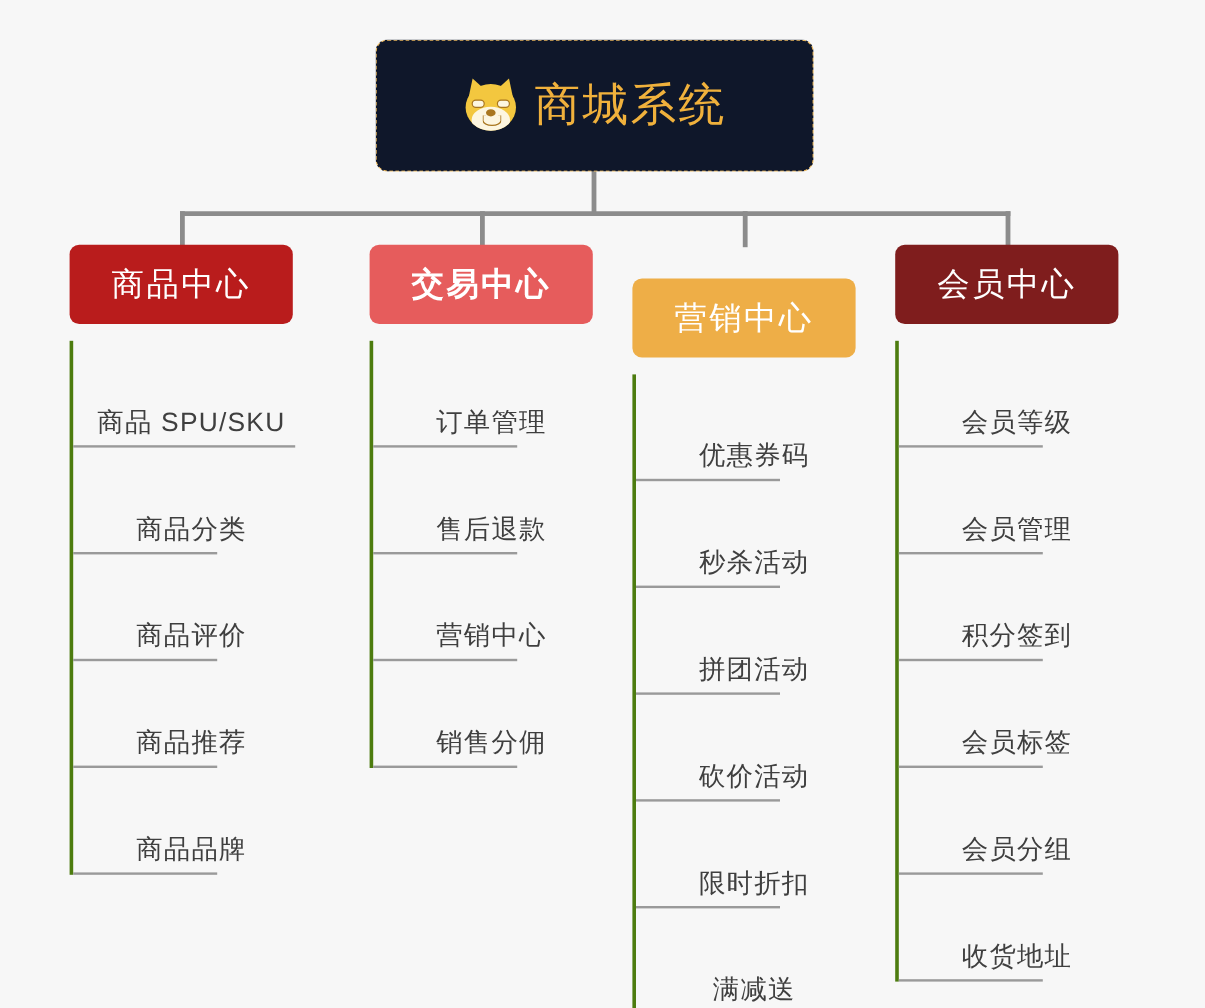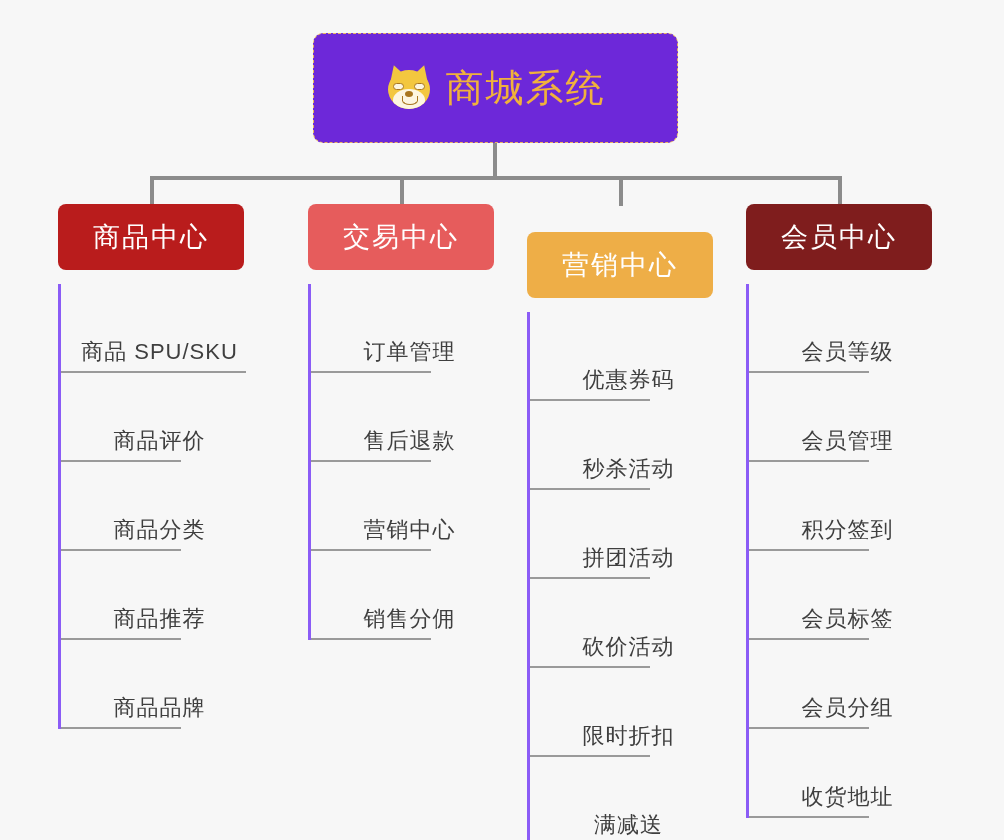--- a/index.html
+++ b/index.html
@@ -23,21 +23,21 @@
   }
 
   
   .root-node {
     position: absolute;
     left: 313px;
     top: 33px;
     width: 365px;
     height: 110px;
     box-sizing: border-box;
-    background: #6d28d9;
+    background: #0f172a;
     border: 1px dashed #e9b65c;
     border-radius: 10px;
     display: flex;
     align-items: center;
     justify-content: center;
     gap: 14px;
   }
   .root-title {
     font-size: 38px;
     color: #f0b13c;
@@ -142,21 +142,21 @@
     color: #ffffff;
     font-size: 27px;
     letter-spacing: 2px;
     box-sizing: border-box;
   }
 
   .leaf-list {
     position: relative;
     margin-top: 14px;
     padding-left: 14px;
-    border-left: 3px solid #8b5cf6;
+    border-left: 3px solid #4d7c0f;
   }
   .leaf {
     position: relative;
     height: 89px;
     display: flex;
     align-items: flex-end;
     justify-content: center;
     box-sizing: border-box;
   }
   .leaf-label {
@@ -206,40 +206,40 @@
   </div>
 
   <div class="branch" id="branch-0" style="left:58px; width:186px;">
     <div class="branch-header" style="background: #b91c1c;">商品中心</div>
     <div class="leaf-list">
         <div class="leaf">
           <span class="leaf-label">商品 SPU/SKU</span>
           <span class="leaf-underline" style="width: 185px;"></span>
         </div>
         <div class="leaf">
+          <span class="leaf-label">商品分类</span>
+          <span class="leaf-underline" style="width: 120px;"></span>
+        </div>
+        <div class="leaf">
           <span class="leaf-label">商品评价</span>
           <span class="leaf-underline" style="width: 120px;"></span>
         </div>
         <div class="leaf">
-          <span class="leaf-label">商品分类</span>
-          <span class="leaf-underline" style="width: 120px;"></span>
-        </div>
-        <div class="leaf">
           <span class="leaf-label">商品推荐</span>
           <span class="leaf-underline" style="width: 120px;"></span>
         </div>
         <div class="leaf">
           <span class="leaf-label">商品品牌</span>
           <span class="leaf-underline" style="width: 120px;"></span>
         </div>
       </div>
   </div>
 
   <div class="branch" id="branch-1" style="left:308px; width:186px;">
-    <div class="branch-header" style="background: rgb(230, 92, 92);">交易中心</div>
+    <div class="branch-header" style="background: rgb(230, 92, 92); font-weight: bold;">交易中心</div>
     <div class="leaf-list">
         <div class="leaf">
           <span class="leaf-label">订单管理</span>
           <span class="leaf-underline" style="width: 120px;"></span>
         </div>
         <div class="leaf">
           <span class="leaf-label">售后退款</span>
           <span class="leaf-underline" style="width: 120px;"></span>
         </div>
         <div class="leaf">

